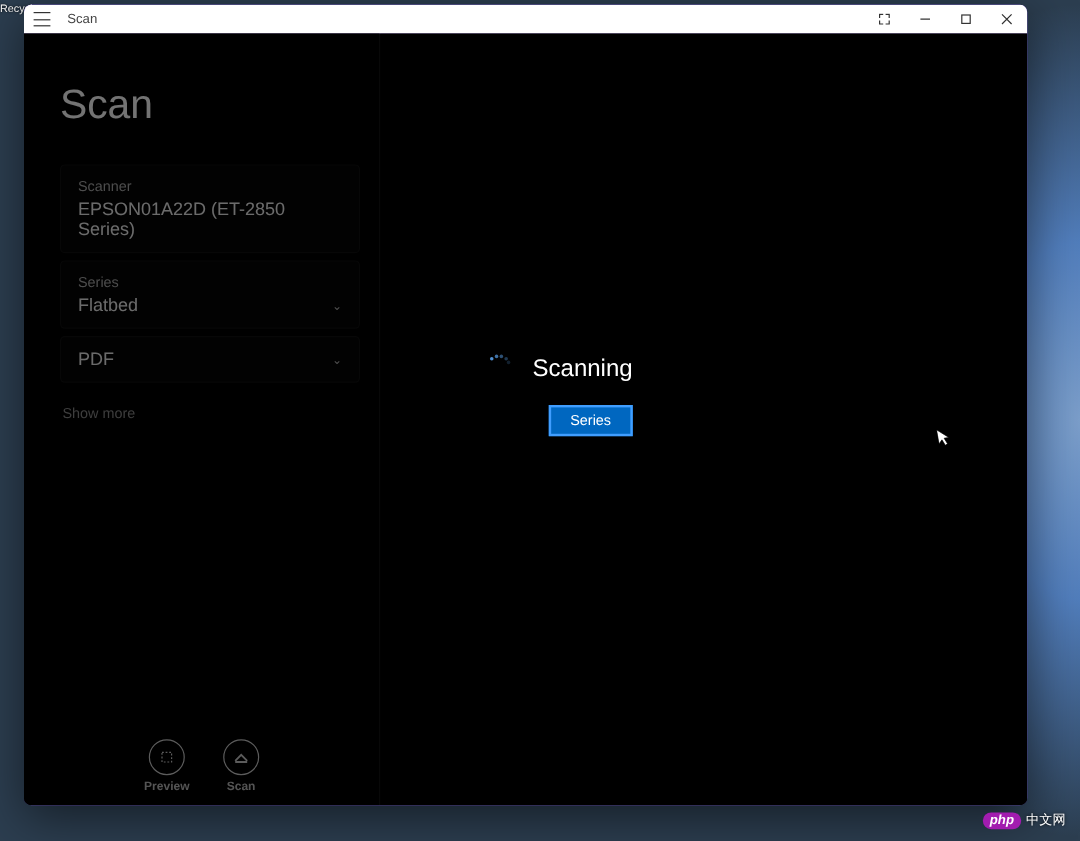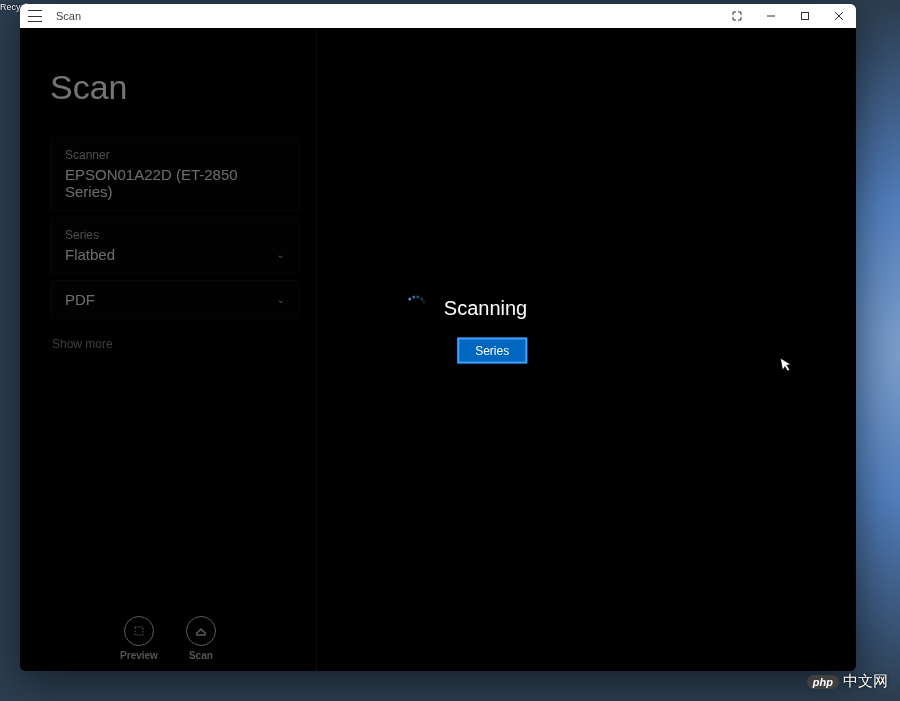--- a/index.html
+++ b/index.html
@@ -245,31 +245,31 @@
     .watermark {
       position: absolute;
       right: 12px;
       bottom: 10px;
       z-index: 200;
       display: flex;
       align-items: center;
       gap: 4px;
     }
     .wm-badge {
-      background: #404040;
+      background: #a21caf;
       color: #fff;
       font-size: 11px;
       font-weight: bold;
       padding: 1px 6px;
       border-radius: 8px;
       font-style: italic;
     }
     .wm-text {
       color: #fff;
-      font-size: 15px;
+      font-size: 11px;
       text-shadow: 0 0 3px #000;
       font-family: Liberation Mono, monospace;
     }
     .under-strip {
       position: absolute;
       bottom: 8px;
       left: 30px;
       width: 840px;
       height: 24px;
       background: #fff;

